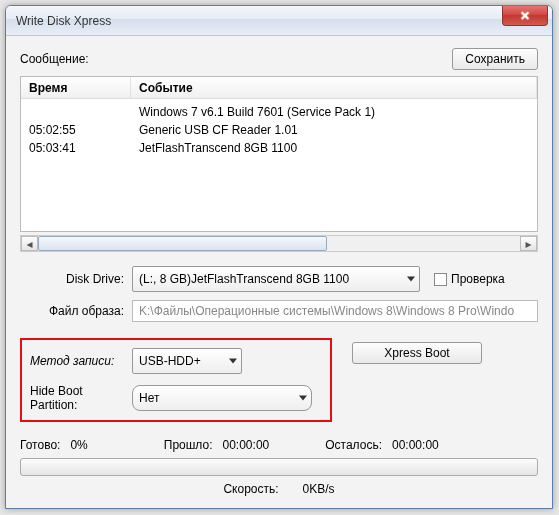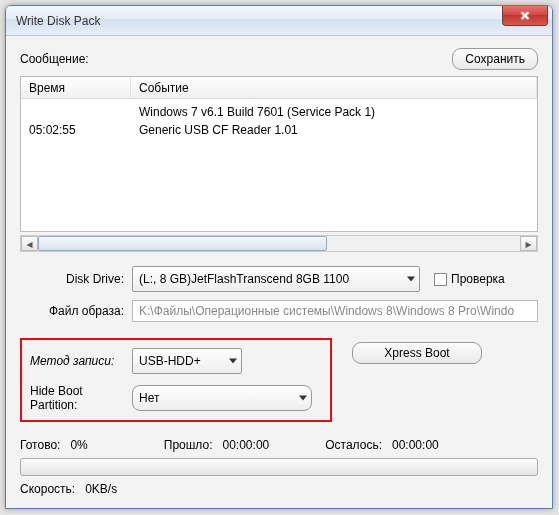--- a/index.html
+++ b/index.html
@@ -38,39 +38,39 @@
     padding: 12px 14px;
     background: #f3f3f3;
   }
   .row { display: flex; align-items: center; margin-bottom: 6px; }
   .row .lbl { flex: 0 0 auto; }
   .save-btn, .btn {
     padding: 2px 12px;
     height: 22px;
     background: linear-gradient(to bottom, #fdfdfd, #e9e9e9);
     border: 1px solid #999;
-    border-radius: 9px;
+    border-radius: 3px;
     font-size: 12px;
     display: inline-flex; align-items: center; justify-content: center;
   }
   .btn[data-disabled="true"] { color: #999; }
   .logbox {
     border: 1px solid #bbb;
     background: #fff;
     height: 156px;
     display: flex; flex-direction: column;
     margin-bottom: 3px;
   }
   .log-header {
     display: flex;
     background: linear-gradient(to bottom,#fff,#f0f0f0);
     border-bottom: 1px solid #ddd;
     height: 22px; align-items: center;
   }
-  .log-header .col { padding: 0 8px; border-right: 1px solid #e2e2e2; height:100%; display:flex; align-items:center;}
+  .log-header .col { padding: 0 8px; border-right: 1px solid #e2e2e2; height:100%; display:flex; align-items:center;font-weight:bold;}
   .col-time { width: 110px; }
   .col-event { flex: 1; }
   .log-body { flex: 1; overflow: hidden; padding-top: 4px; }
   .log-row { display: flex; height: 18px; align-items: center; }
   .log-row .col-time { width: 110px; padding-left: 8px; }
   .log-row .col-event { flex: 1; padding-left: 8px; }
   .hscroll {
     height: 17px;
     background: #f0f0f0;
     border: 1px solid #ccc;
@@ -109,30 +109,30 @@
   .red-box { border: 2px solid #d11; padding: 8px 8px; margin: 8px 0 10px 0; display:flex; flex-direction:column; gap:10px;}
   .red-btn-box { border: 2px solid #d11; display:inline-block; padding:2px;}
   .progress-row { display:flex; gap:16px; margin-top:6px; margin-bottom:6px;}
   .progress-bar {
     height: 18px;
     background: linear-gradient(#fdfdfd,#e5e5e5);
     border: 1px solid #aaa;
     border-radius:3px;
     margin-bottom: 6px;
   }
-  .speed-row { display:flex; justify-content:flex-start; gap:10px; margin-bottom:14px;}
+  .speed-row { display:flex; justify-content:center; gap:24px; margin-bottom:14px;}
   .btn-row { display:flex; gap:14px; margin-left:34px;}
   .xpress { width:130px; }
 </style>
 </head>
 <body>
 
 <div class="window">
   <div class="titlebar">
-    <span class="titlebar-title">Write Disk Pack</span>
+    <span class="titlebar-title">Write Disk Xpress</span>
     <div class="close-btn">
       <span>✕</span>
     </div>
   </div>
 
   <div class="client">
 
     <div class="row">
       <span class="lbl">Сообщение:</span>
       <span style="flex:1"></span>
@@ -145,20 +145,24 @@
         <div class="col col-event">Событие</div>
       </div>
       <div class="log-body">
         <div class="log-row">
           <div class="col-time"></div>
           <div class="col-event">Windows 7 v6.1 Build 7601 (Service Pack 1)</div>
         </div>
         <div class="log-row">
           <div class="col-time">05:02:55</div>
           <div class="col-event">Generic USB CF Reader   1.01</div>
+        </div>
+        <div class="log-row">
+          <div class="col-time">05:03:41</div>
+          <div class="col-event">JetFlashTranscend 8GB   1100</div>
         </div>
       </div>
     </div>
 
     <div class="hscroll">
       <div class="arrow">◂</div>
       <div class="track">
           <div class="thumb"></div>
         </div>
       <div class="arrow">▸</div>

